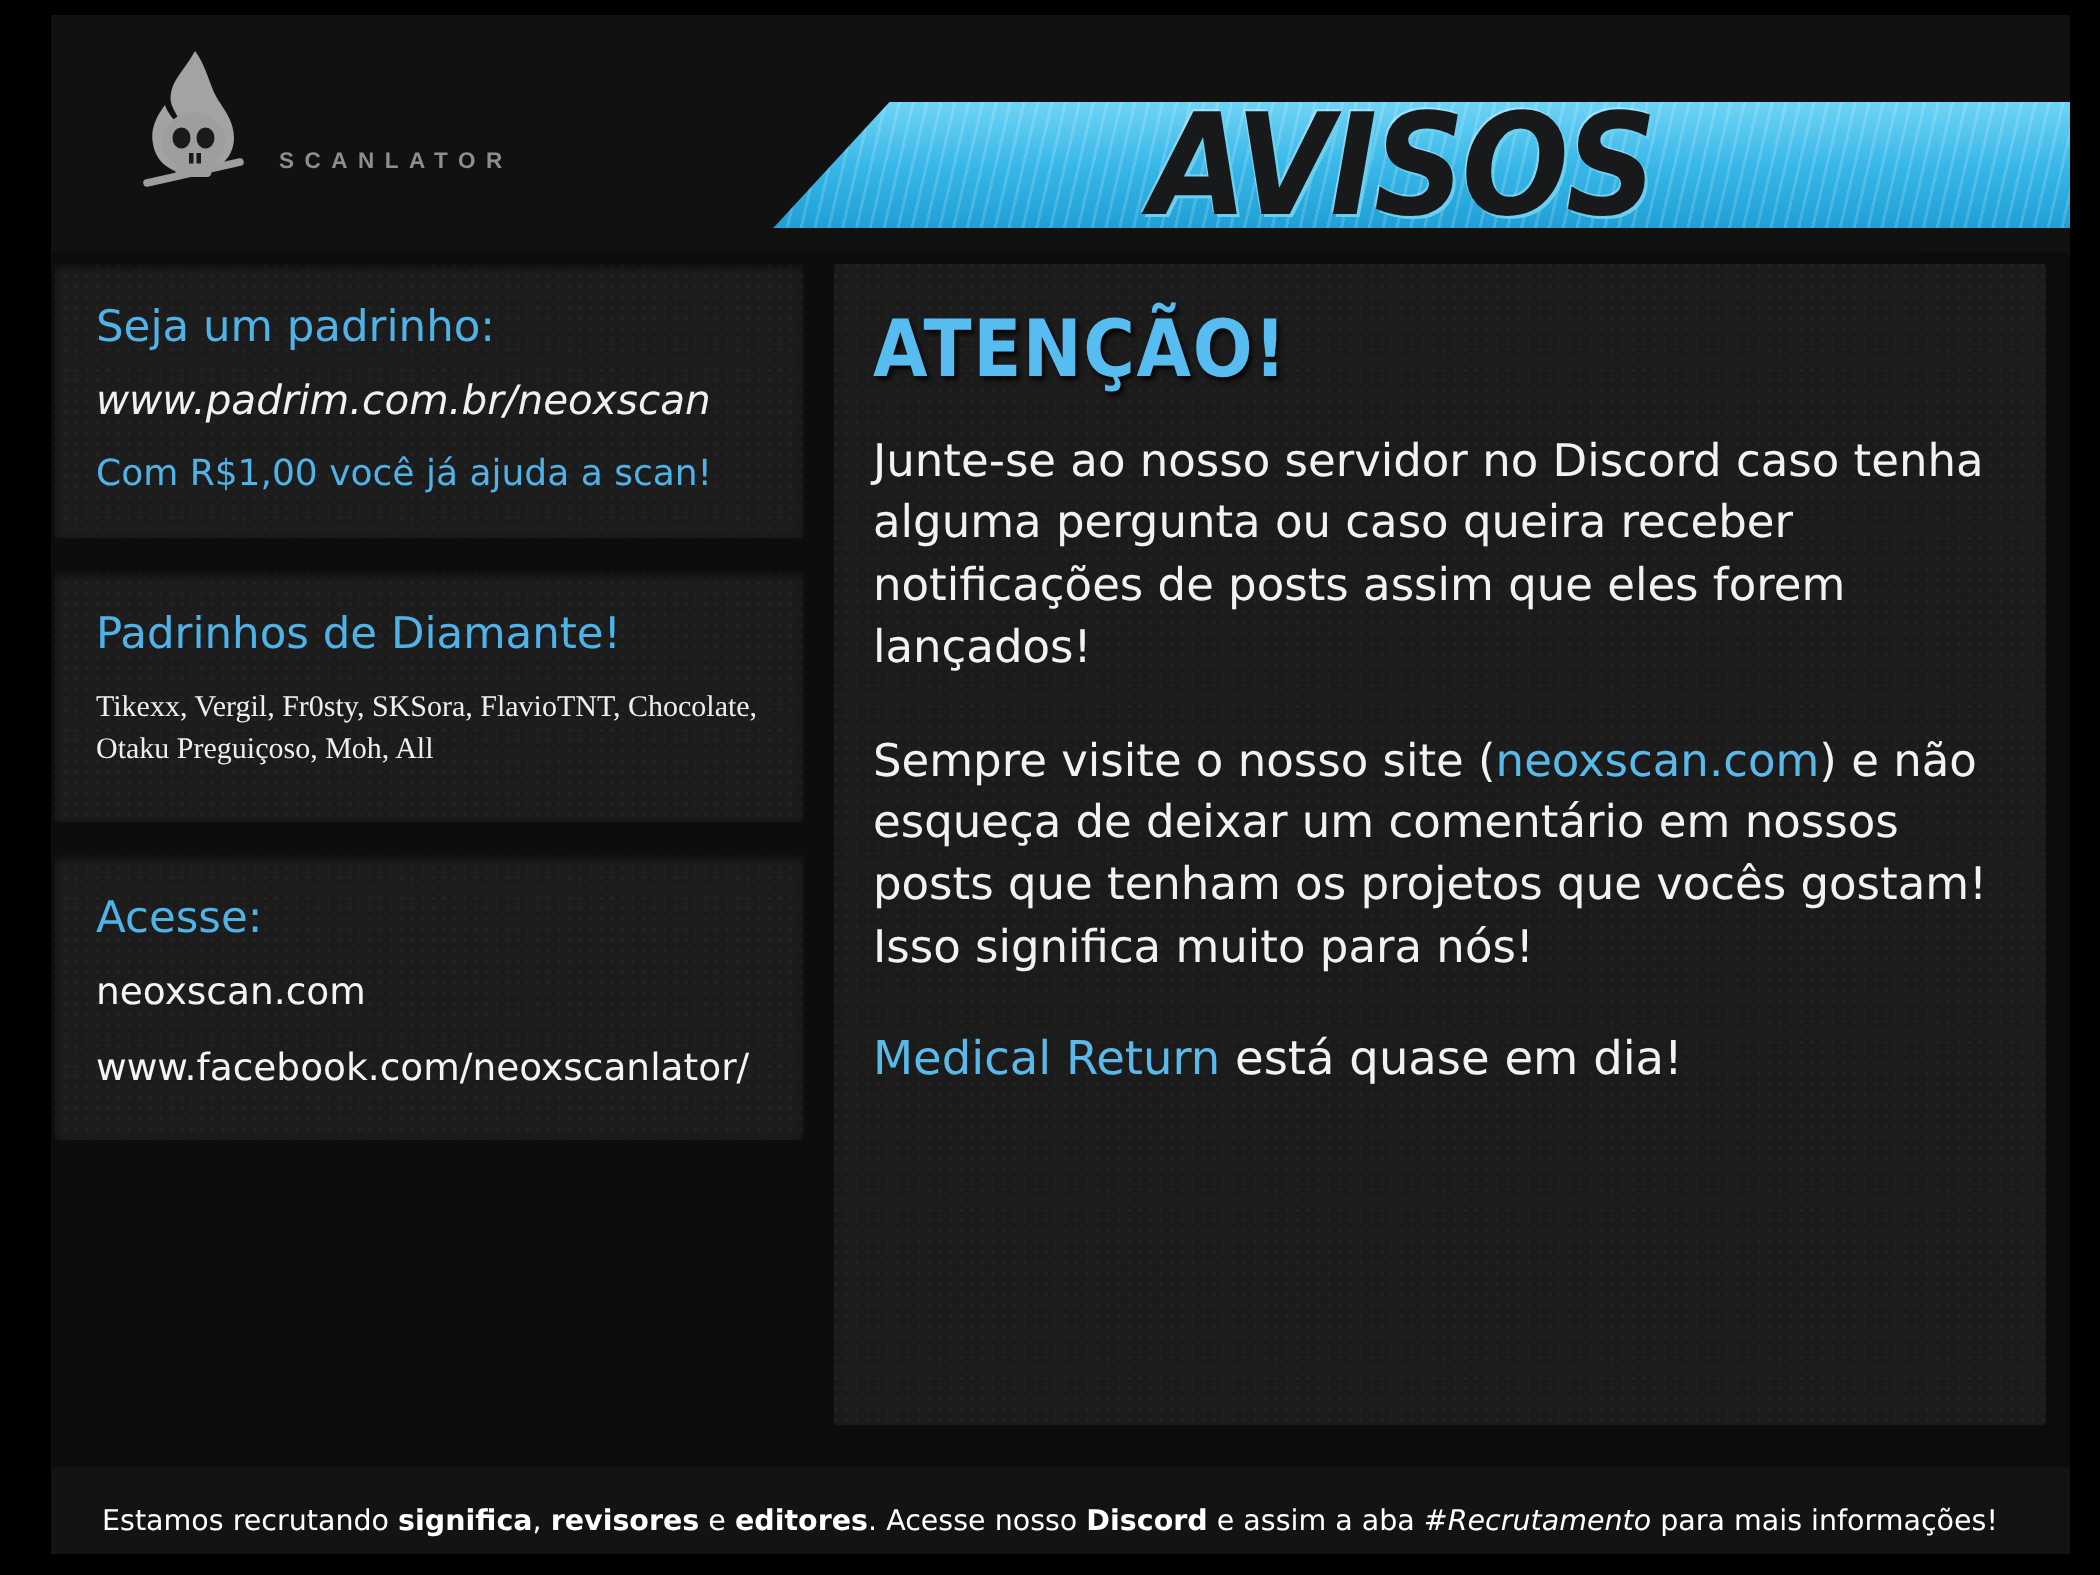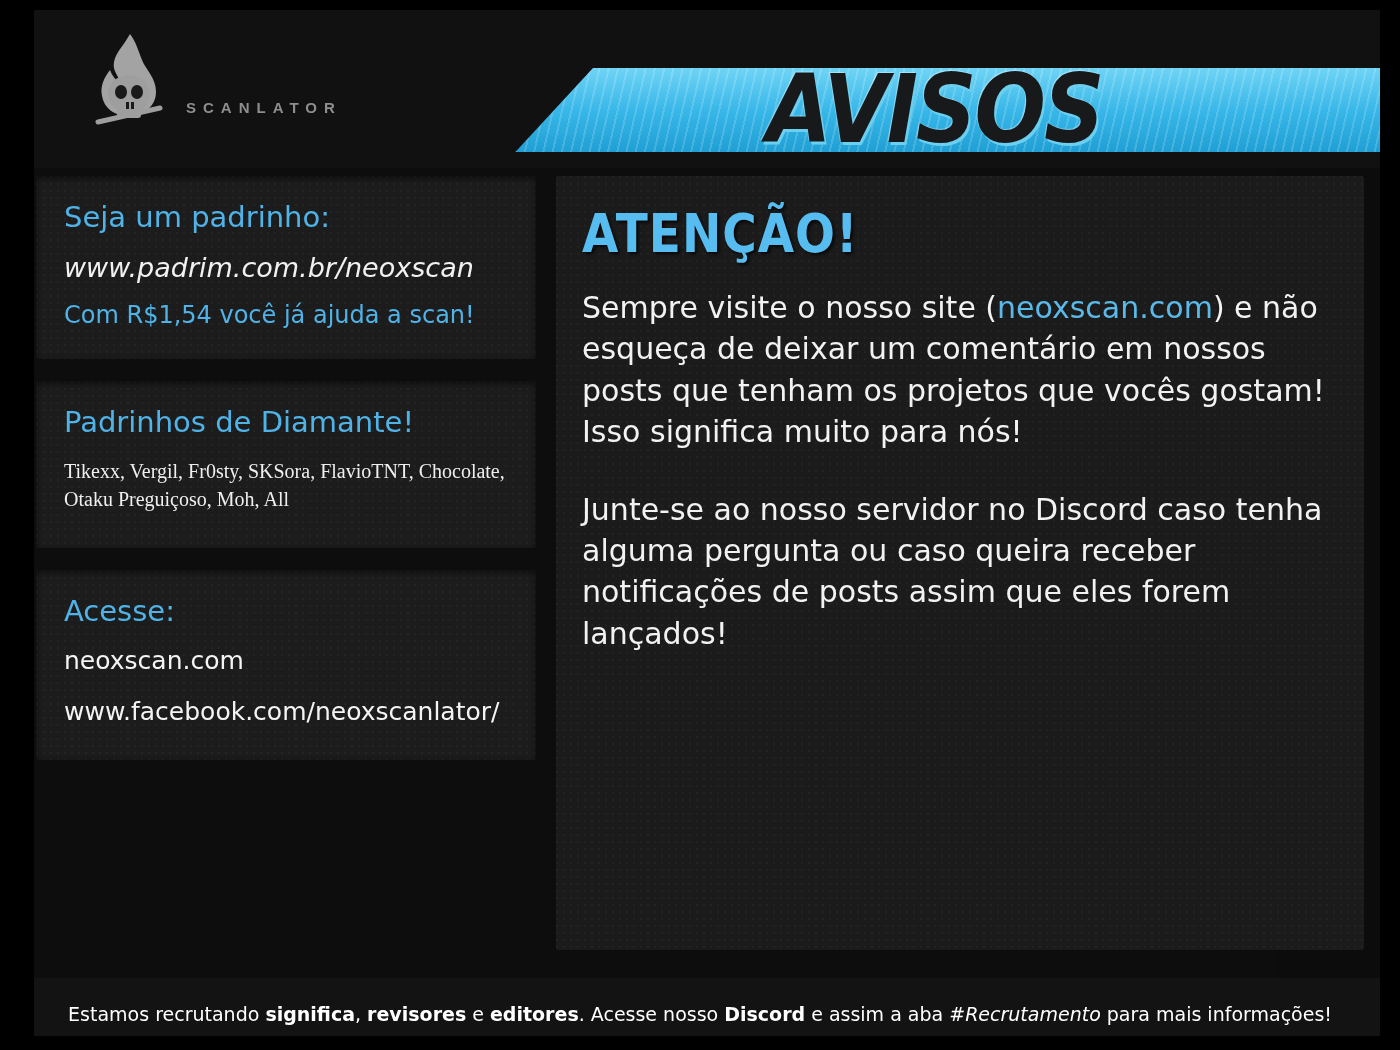--- a/index.html
+++ b/index.html
@@ -234,44 +234,47 @@
     </div>
   </div>
 
   <div class="content">
 
     <div class="left-col">
 
       <div class="panel panel-1">
         <div class="blue-head">Seja um padrinho:</div>
         <div class="italic-url">www.padrim.com.br/neoxscan</div>
-        <div class="blue-sub">Com R$1,54 você já ajuda a scan!</div>
+        <div class="blue-sub">Com R$1,00 você já ajuda a scan!</div>
       </div>
 
       <div class="panel panel-2">
         <div class="blue-head">Padrinhos de Diamante!</div>
         <div class="names">Tikexx, Vergil, Fr0sty, SKSora, FlavioTNT, Chocolate, Otaku Preguiçoso, Moh, All</div>
       </div>
 
       <div class="panel panel-3">
         <div class="blue-head">Acesse:</div>
         <div class="links-list">
           <div>neoxscan.com</div>
           <div>www.facebook.com/neoxscanlator/</div>
         </div>
       </div>
 
     </div>
 
     <div class="right-col">
       <div class="atencao">ATENÇÃO!</div>
+      <div class="para tight">Junte-se ao nosso servidor no Discord caso tenha alguma pergunta ou caso queira receber notificações de posts assim que eles forem lançados!</div>
       <div class="para">
         <span>Sempre visite o nosso site (</span><span class="accent">neoxscan.com</span><span>) e não esqueça de deixar um comentário em nossos posts que tenham os projetos que vocês gostam! Isso significa muito para nós!</span>
       </div>
-      <div class="para tight">Junte-se ao nosso servidor no Discord caso tenha alguma pergunta ou caso queira receber notificações de posts assim que eles forem lançados!</div>
+      <div class="last-line">
+        <span class="accent">Medical Return</span><span> está quase em dia!</span>
+      </div>
     </div>
 
   </div>
 
   <div class="footer">
     <div class="footer-inner">
       <span>Estamos recrutando </span><b>significa</b><span>, </span><b>revisores</b><span> e </span><b>editores</b><span>. Acesse nosso </span><b>Discord</b><span> e assim a aba </span><i>#Recrutamento</i><span> para mais informações!</span>
     </div>
   </div>
 

